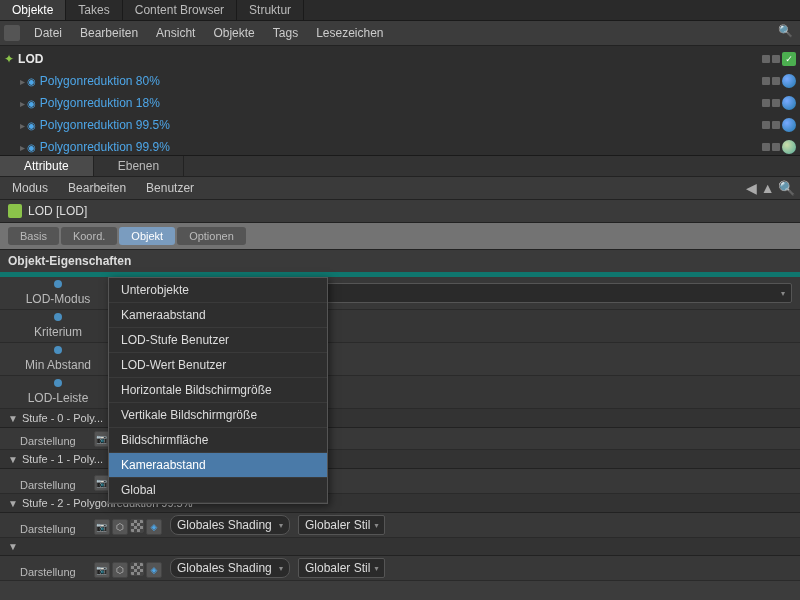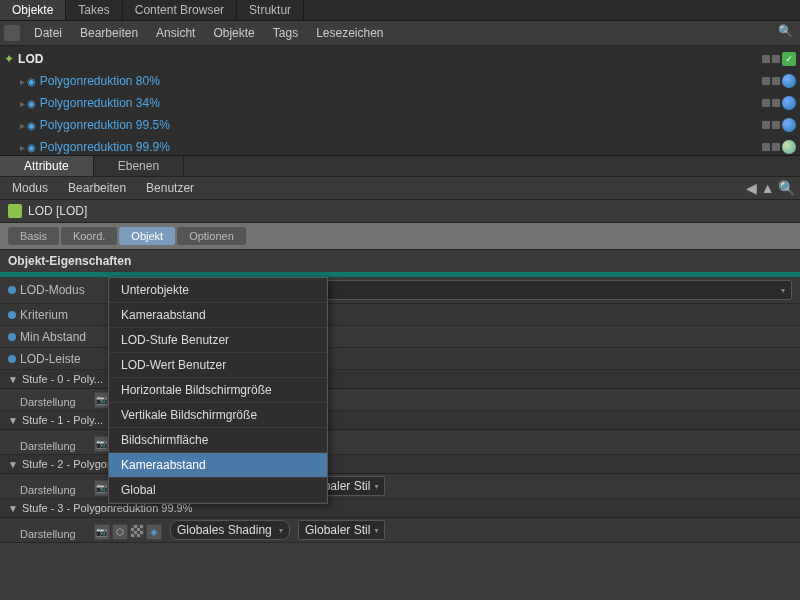--- a/index.html
+++ b/index.html
@@ -157,20 +157,21 @@
     }
     .prop-row:nth-child(even) { background: #363636; }
     .prop-label {
       width: 100px;
       color: #bbb;
       font-size: 11px;
       flex-shrink: 0;
       display: flex;
       align-items: center;
       gap: 4px;
+      flex-direction: column;
     }
     .prop-dot { width: 8px; height: 8px; border-radius: 50%; background: #4a8fc0; flex-shrink: 0; }
     .prop-value {
       flex: 1;
       color: #ddd;
       font-size: 11px;
       position: relative;
     }
     .dropdown-selected {
       background: #2a2a2a;
@@ -311,21 +312,21 @@
     <span class="obj-label">Polygonreduktion 80%</span>
     <div class="obj-controls">
       <div class="ctrl-dot"></div>
       <div class="ctrl-dot"></div>
       <div class="sphere-icon"></div>
     </div>
   </div>
   <div class="obj-row lod-child">
     <span style="color:#666; font-size:10px; margin-right:2px;">▸</span>
     <span style="color:#4da6e8; font-size:10px; margin-right:4px;">◉</span>
-    <span class="obj-label">Polygonreduktion 34%</span>
+    <span class="obj-label">Polygonreduktion 18%</span>
     <div class="obj-controls">
       <div class="ctrl-dot"></div>
       <div class="ctrl-dot"></div>
       <div class="sphere-icon"></div>
     </div>
   </div>
   <div class="obj-row lod-child">
     <span style="color:#666; font-size:10px; margin-right:2px;">▸</span>
     <span style="color:#4da6e8; font-size:10px; margin-right:4px;">◉</span>
     <span class="obj-label">Polygonreduktion 99.5%</span>
@@ -474,21 +475,20 @@
     <span class="dropdown-arrow">▾</span>
   </div>
   <div class="darst-dropdown-small" style="margin-left:4px;">
     <span>Globaler Stil</span>
     <span class="dropdown-arrow">▾</span>
   </div>
 </div>
 
 <div class="stufe-header">
   <span class="stufe-arrow">▼</span>
-  <span class="stufe-label">Stufe - 3 - Polygonreduktion 99.9%</span>
 </div>
 <div class="darstellung-row">
   <span class="darst-label">Darstellung</span>
   <div class="darst-icons">
     <div class="darst-icon-btn" style="font-size:9px;">📷</div>
     <div class="darst-icon-btn" style="font-size:9px;">⬡</div>
     <div class="darst-icon-btn checkerboard"></div>
     <div class="darst-icon-btn" style="font-size:9px; color:#4da6e8;">◈</div>
   </div>
   <div class="darst-dropdown" style="margin-left:4px;">

